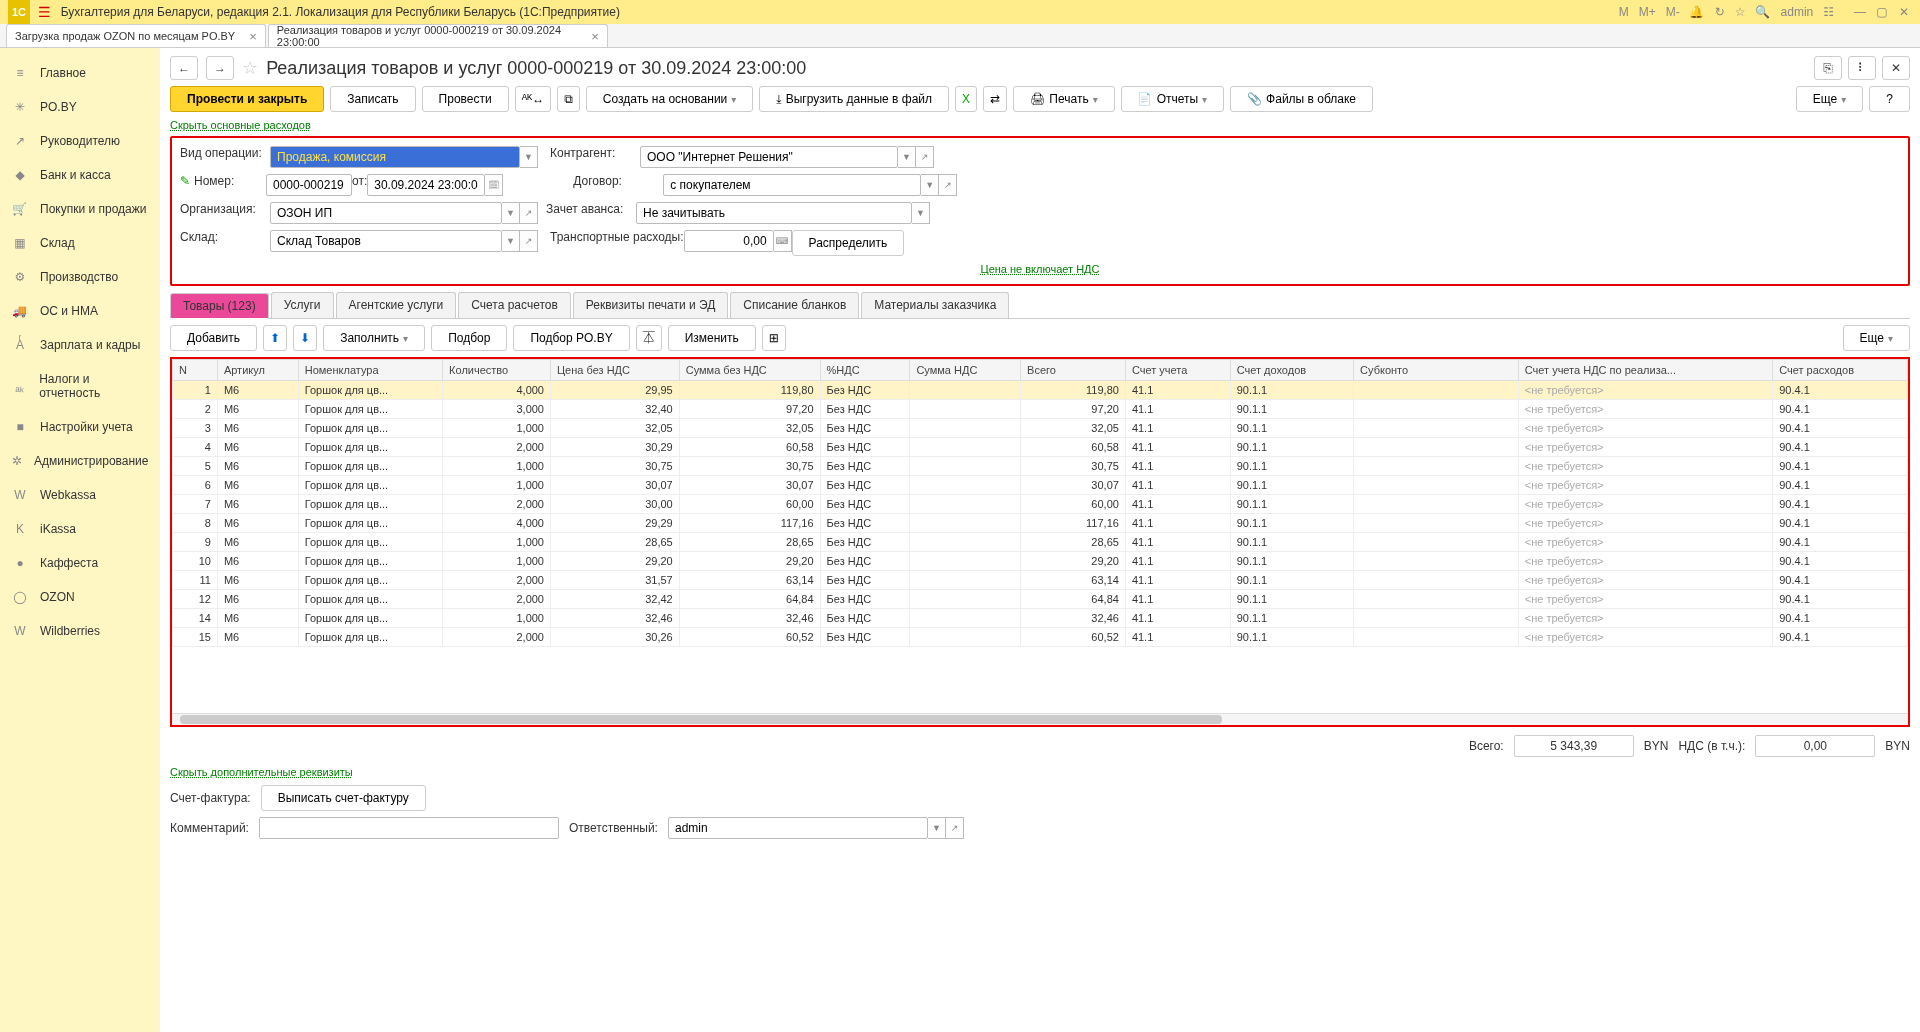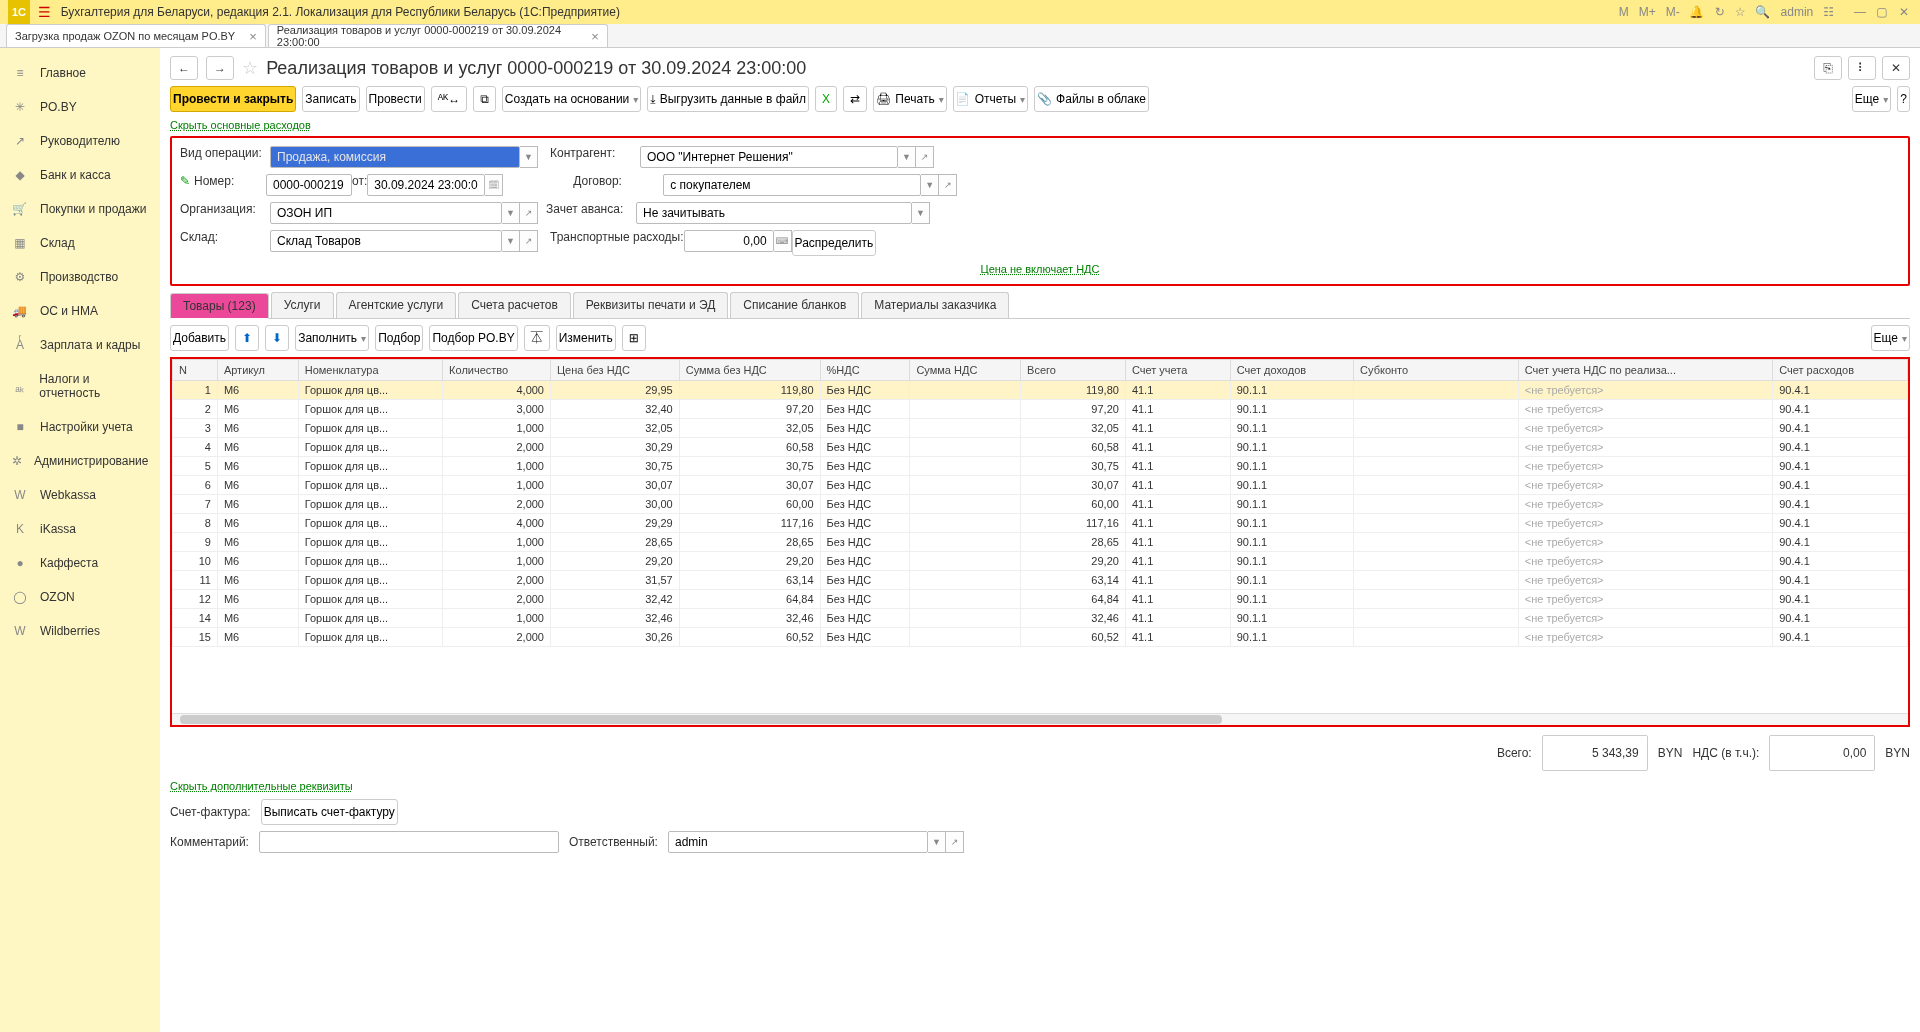--- a/index.html
+++ b/index.html
@@ -25,21 +25,21 @@
 .sidebar .icon { width: 16px; text-align: center; color: #888; }
 
 .main { flex: 1; padding: 8px 10px; overflow: auto; }
 .page-head { display: flex; align-items: center; gap: 8px; margin-bottom: 6px; }
 .navbtn { border: 1px solid #ccc; background: #fff; width: 28px; height: 24px; border-radius: 3px; display: inline-flex; align-items: center; justify-content: center; cursor: pointer; }
 .star { color: #ccc; font-size: 18px; }
 .page-title { font-size: 18px; font-weight: normal; }
 .page-head-right { margin-left: auto; display: flex; gap: 6px; }
 
 .toolbar { display: flex; align-items: center; gap: 6px; margin-bottom: 6px; flex-wrap: wrap; }
-.btn { border: 1px solid #ccc; background: #fff; padding: 4px 2px; border-radius: 3px; cursor: pointer; font-size: 12px; display: inline-flex; align-items: center; gap: 4px; height: 26px; }
+.btn { border: 1px solid #ccc; background: #fff; padding: 4px 16px; border-radius: 3px; cursor: pointer; font-size: 12px; display: inline-flex; align-items: center; gap: 4px; height: 26px; }
 .btn.primary { background: #ffd52e; border-color: #d4a700; font-weight: bold; }
 .btn.icon-only { padding: 4px 6px; }
 .dd::after { content: " ▾"; color: #888; font-size: 10px; }
 
 .link { color: #008000; text-decoration: underline dotted; cursor: pointer; font-size: 11px; }
 
 .form-box { border: 2px solid #e60000; border-radius: 2px; padding: 8px; margin: 4px 0 6px; }
 .form-row { display: flex; align-items: flex-start; margin-bottom: 6px; gap: 0; }
 .lbl { font-size: 12px; min-width: 90px; }
 .input { border: 1px solid #bbb; background: #fff; padding: 3px 6px; height: 22px; border-radius: 2px; font-size: 12px; }
@@ -58,21 +58,21 @@
 .table-scroll table { border-collapse: collapse; width: 100%; font-size: 11px; }
 .table-scroll th { background: #f5f5f5; border: 1px solid #ddd; padding: 4px 6px; text-align: left; font-weight: normal; color: #444; position: sticky; top: 0; white-space: nowrap; overflow: hidden; text-overflow: ellipsis; }
 .table-scroll td { border: 1px solid #eee; padding: 3px 6px; white-space: nowrap; overflow: hidden; text-overflow: ellipsis; }
 .table-scroll tr.sel td { background: #fff3c8; }
 .table-scroll .num { text-align: right; }
 .table-scroll .muted { color: #aaa; }
 .hscroll { height: 12px; background: #f5f5f5; border-top: 1px solid #ddd; position: relative; }
 .hscroll .thumb { position: absolute; left: 8px; top: 1px; height: 9px; width: 60%; background: #ccc; border-radius: 4px; }
 
 .footer-row { display: flex; align-items: center; gap: 10px; margin: 8px 0; justify-content: flex-end; }
-.footer-row .val { border: 1px solid #ccc; padding: 10px 8px; width: 106px; text-align: right; border-radius: 2px; }
+.footer-row .val { border: 1px solid #ccc; padding: 3px 8px; width: 120px; text-align: center; border-radius: 2px; }
 .bottom-row { display: flex; align-items: center; gap: 10px; margin: 6px 0; }
 </style>
 </head>
 <body>
 
 <div class="titlebar">
   <span class="logo">1С</span>
   <span class="hamburger">☰</span>
   <span class="title">Бухгалтерия для Беларуси, редакция 2.1. Локализация для Республики Беларусь  (1С:Предприятие)</span>
   <div class="right">
@@ -219,21 +219,21 @@
         <button class="btn">?</button>
       </div>
     </div>
 
     <span class="link">Скрыть основные расходов</span>
 
     <div class="form-box">
       <div class="form-row">
         <span class="lbl">Вид операции:</span>
         <div class="input-dd">
-            <input class="input" style="width: 250px; background: rgb(58, 111, 216); color: #e5e5e5;" value="Продажа, комиссия">
+            <input class="input" style="width: 250px; background: rgb(58, 111, 216); color: #fde047;" value="Продажа, комиссия">
             <span class="arr">▼</span>
           </div>
         <span class="lbl" style="margin-left:12px">Контрагент:</span>
         <div class="input-dd">
             <input class="input" style="width: 258px;" value="ООО &quot;Интернет Решения&quot;">
             <span class="arr">▼</span>
             <span class="arr">↗</span>
           </div>
       </div>
       <div class="form-row">

